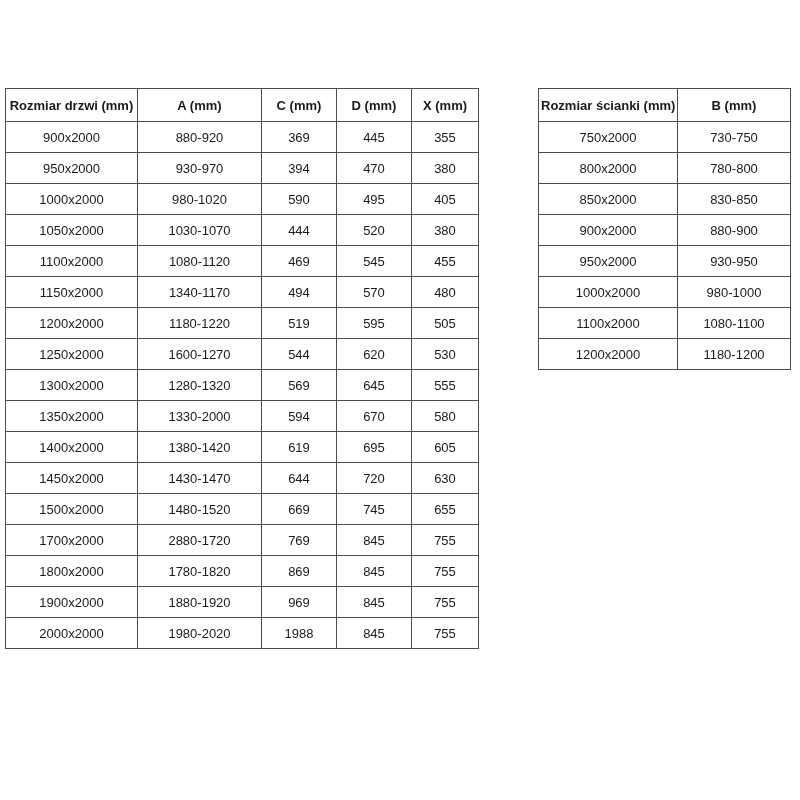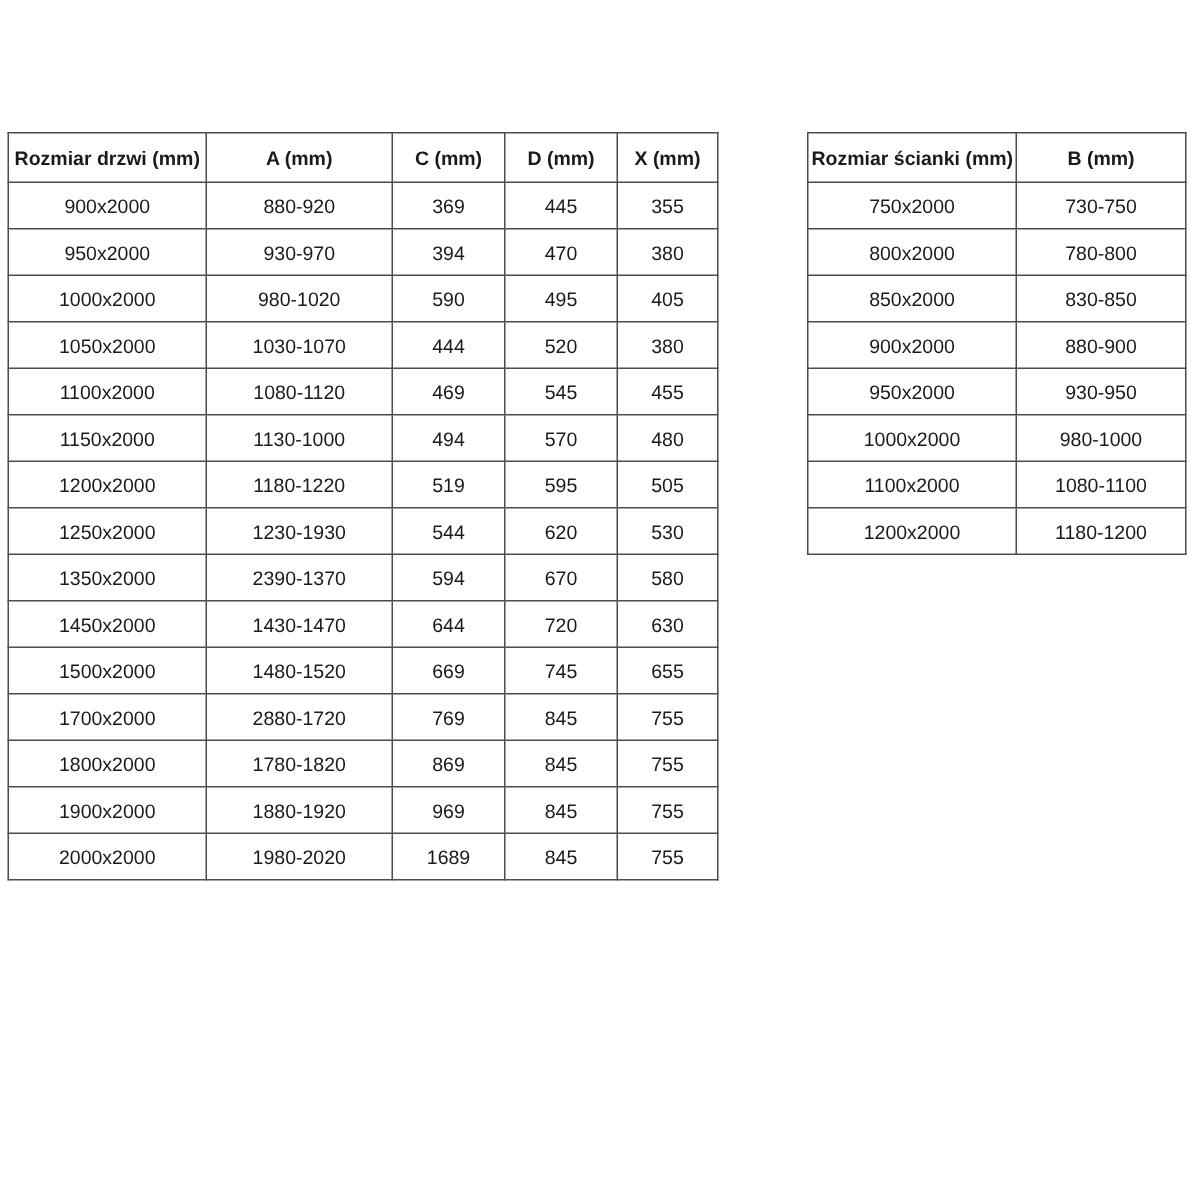--- a/index.html
+++ b/index.html
@@ -107,45 +107,59 @@
         </tr>
         <tr>
           <td>1100x2000</td>
           <td>1080-1120</td>
           <td>469</td>
           <td>545</td>
           <td>455</td>
         </tr>
         <tr>
           <td>1150x2000</td>
-          <td>1130-1000</td>
+          <td>1340-1170</td>
           <td>494</td>
           <td>570</td>
           <td>480</td>
         </tr>
         <tr>
           <td>1200x2000</td>
           <td>1180-1220</td>
           <td>519</td>
           <td>595</td>
           <td>505</td>
         </tr>
         <tr>
           <td>1250x2000</td>
-          <td>1230-1930</td>
+          <td>1600-1270</td>
           <td>544</td>
           <td>620</td>
           <td>530</td>
         </tr>
         <tr>
+          <td>1300x2000</td>
+          <td>1280-1320</td>
+          <td>569</td>
+          <td>645</td>
+          <td>555</td>
+        </tr>
+        <tr>
           <td>1350x2000</td>
-          <td>2390-1370</td>
+          <td>1330-2000</td>
           <td>594</td>
           <td>670</td>
           <td>580</td>
+        </tr>
+        <tr>
+          <td>1400x2000</td>
+          <td>1380-1420</td>
+          <td>619</td>
+          <td>695</td>
+          <td>605</td>
         </tr>
         <tr>
           <td>1450x2000</td>
           <td>1430-1470</td>
           <td>644</td>
           <td>720</td>
           <td>630</td>
         </tr>
         <tr>
           <td>1500x2000</td>
@@ -171,21 +185,21 @@
         <tr>
           <td>1900x2000</td>
           <td>1880-1920</td>
           <td>969</td>
           <td>845</td>
           <td>755</td>
         </tr>
         <tr>
           <td>2000x2000</td>
           <td>1980-2020</td>
-          <td>1689</td>
+          <td>1988</td>
           <td>845</td>
           <td>755</td>
         </tr>
       </tbody>
   </table>
 
   <table class="spec-table" id="wall-table">
     <colgroup>
         <col style="width: 139px;">
         <col style="width: 113px;">

